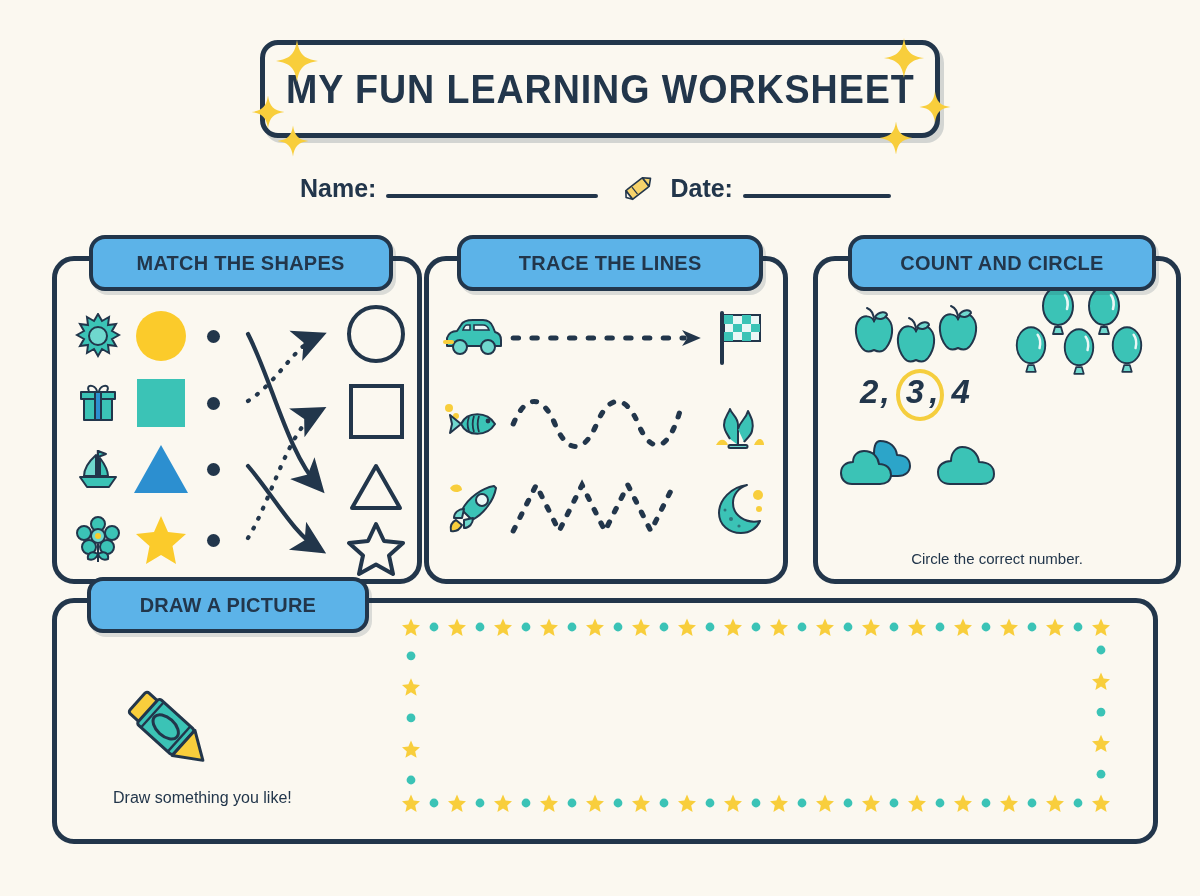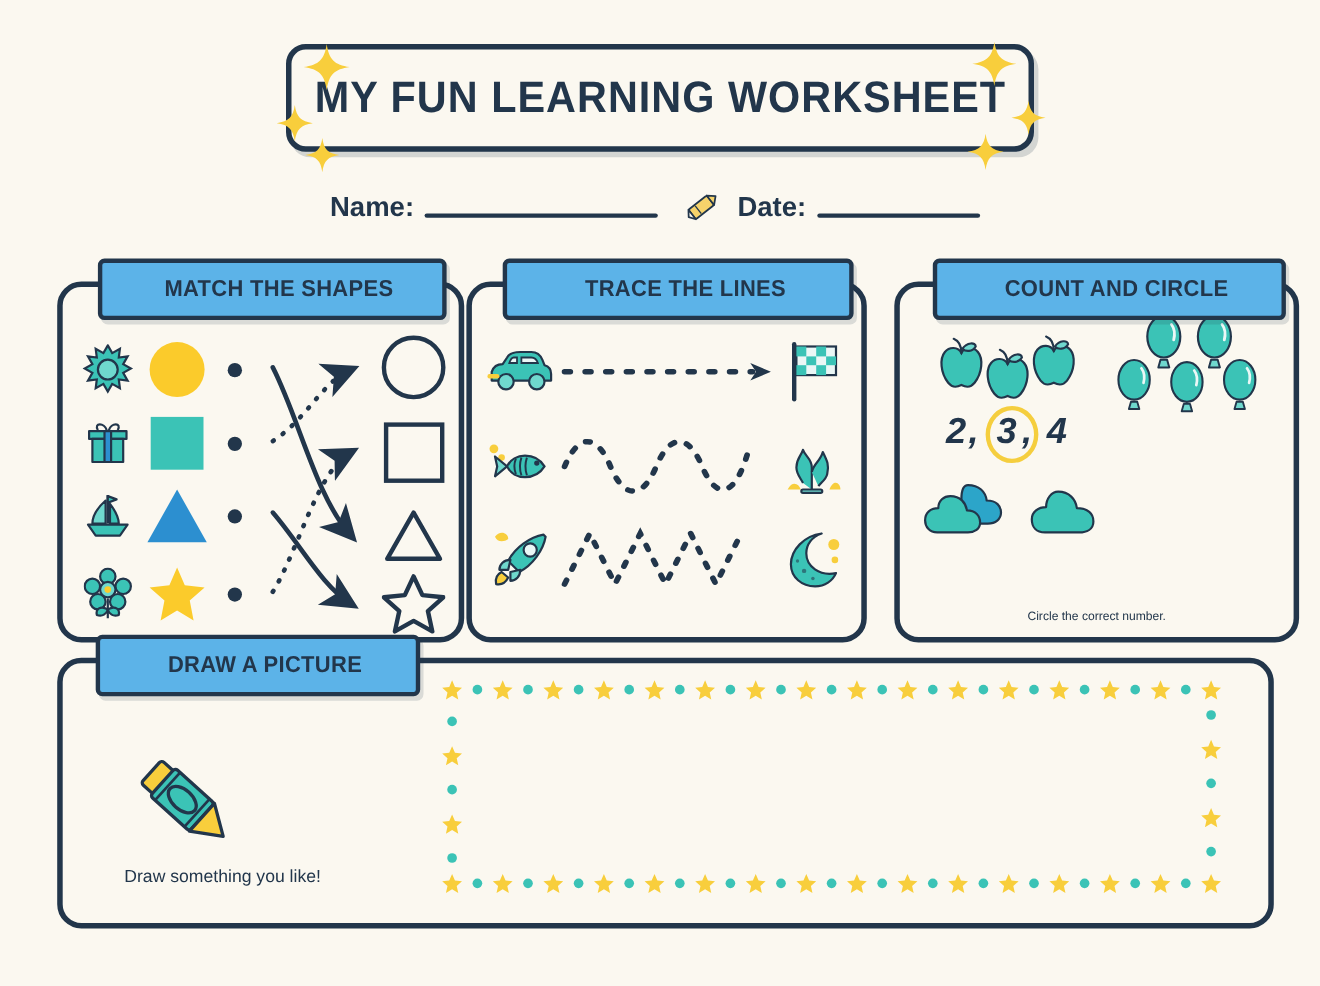--- a/index.html
+++ b/index.html
@@ -42,25 +42,24 @@
   .rule-date{width:148px;}
   .pencil{width:34px;height:30px;margin:0 4px 0 14px;}
 
   
   .panel{
     position:absolute;
     border:5px solid #22364B;border-radius:22px;background:#FBF8F0;
   }
   .badge{
     position:absolute;top:-26px;height:48px;
-    background:#5CB3E8;border:4px solid #22364B;border-radius:6px;
+    background:#5CB3E8;border:4px solid #22364B;border-radius:16px;
     display:flex;align-items:center;justify-content:center;
     box-shadow:3px 4px 0 rgba(34,54,75,.15);
     z-index:3;
-    padding-left:13px;
   }
   .badge-text{
     font-size:21px;font-weight:700;color:#22364B;letter-spacing:.3px;
     transform:scaleX(.95);white-space:nowrap;
   }
 
   #panel-match{left:52px;top:256px;width:360px;height:318px;}
   #panel-match .badge{left:32px;width:296px;}
   #panel-trace{left:424px;top:256px;width:354px;height:318px;}
   #panel-trace .badge{left:28px;width:298px;}
@@ -95,21 +94,21 @@
     text-align:center;margin-top:4px;position:relative;font-style:italic;
   }
   .circled{position:relative;display:inline-block;padding:0 3px;}
   .circled::after{
     content:"";position:absolute;left:50%;top:50%;
     width:40px;height:44px;margin-left:-20px;margin-top:-23px;
     border:4px solid #F5CE3E;border-radius:50%;
   }
   .count-caption{
     position:absolute;left:0;right:0;bottom:12px;text-align:center;
-    font-size:11px;color:#22364B;font-weight:400;
+    font-size:15px;color:#22364B;font-weight:400;
   }
 
   
   .crayon{position:absolute;left:62px;top:82px;width:104px;height:96px;}
   .draw-caption{position:absolute;left:56px;top:186px;font-size:16px;color:#22364B;}
   .draw-area{position:absolute;left:340px;top:12px;width:718px;height:200px;}
 </style>
 </head>
 <body>
 

